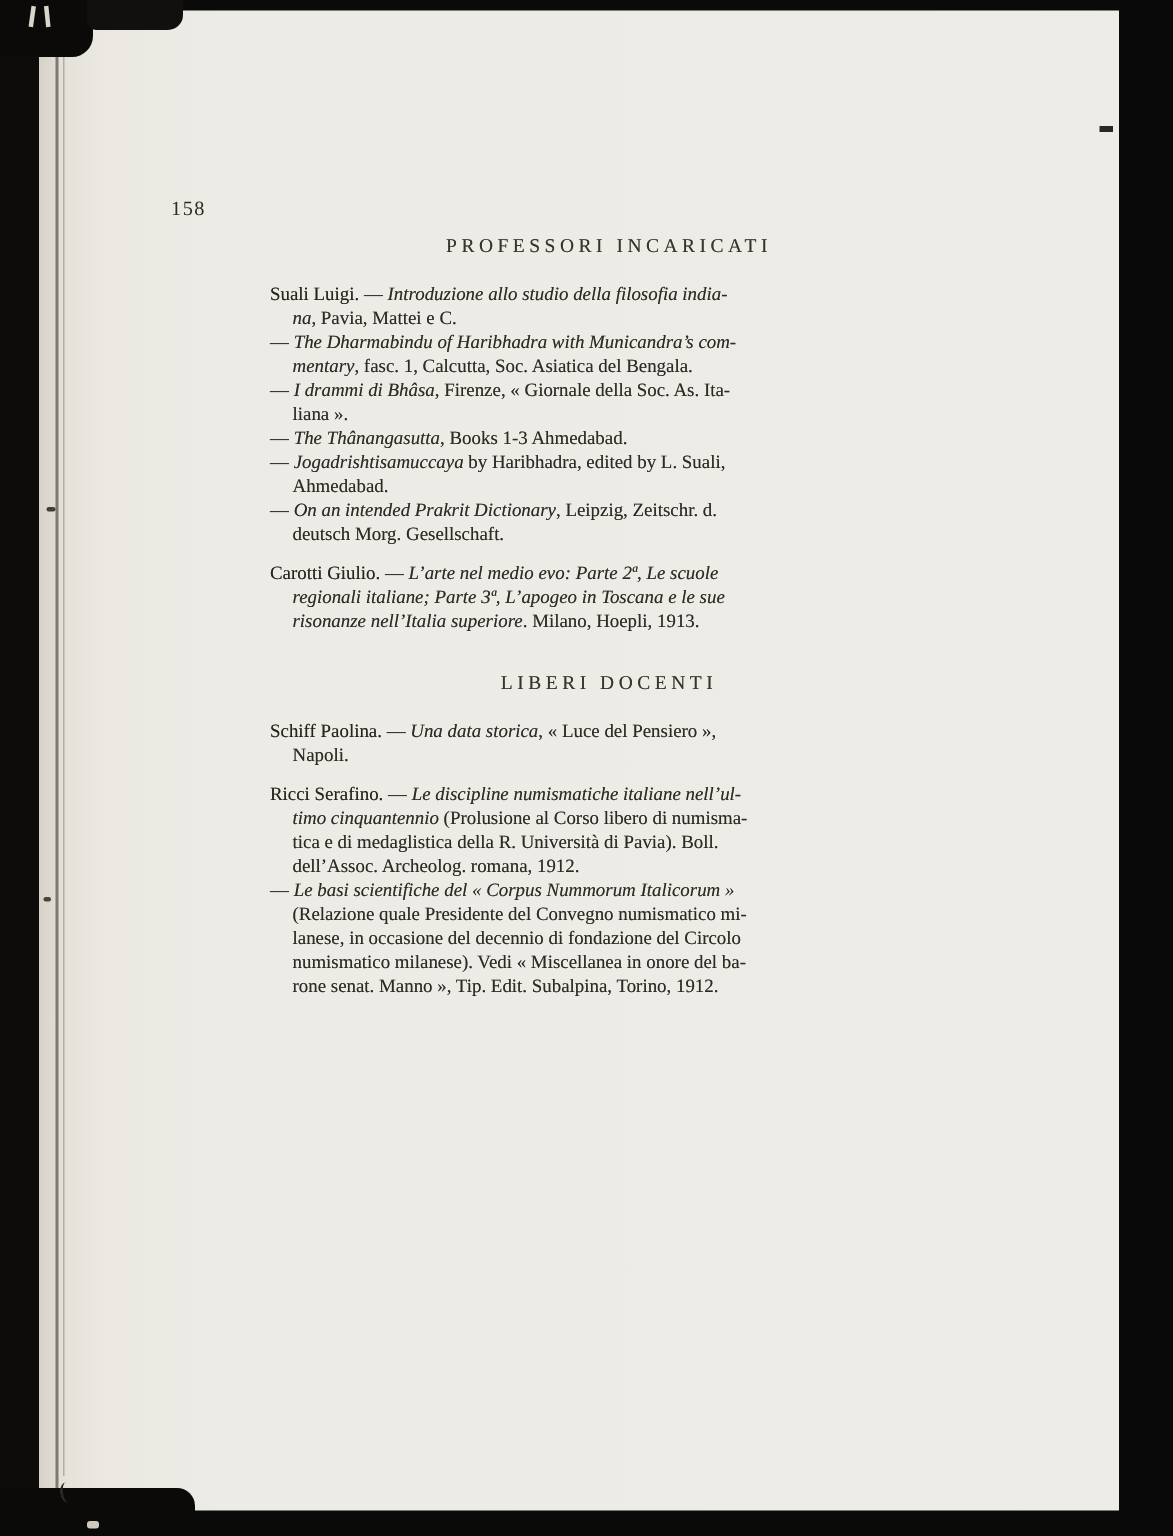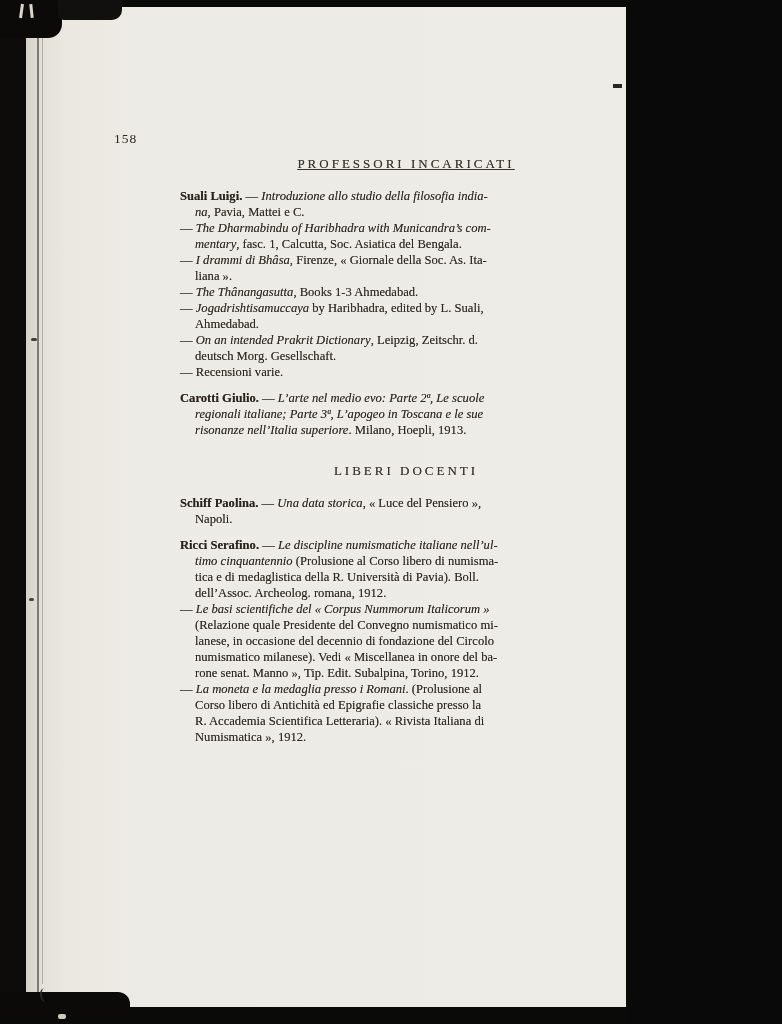--- a/index.html
+++ b/index.html
@@ -1,18 +1,18 @@
 <!DOCTYPE html>
 <html><head>
 <meta charset="utf-8">
 <style>
   html, body { margin: 0; padding: 0; background: #090909; }
   .scan {
     position: relative;
-    width: 626px;
+    width: 746px;
     height: 1024px;
     background: #0c0b0a;
     overflow: hidden;
     font-family: "Liberation Serif", serif;
   }
   
   .page {
     position: absolute;
     left: 26px; top: 6px; right: 0; bottom: 16px;
     background: linear-gradient(90deg, #d6d2c8 0px, #e4e1d9 16px, #eae8e1 40px, #edebe5 120px, #edece7 100%);
@@ -64,28 +64,28 @@
   }
   .text-block {
     position: absolute; left: 154px; top: 150px; width: 452px;
     color: #2e2a24; font-size: 12.6px; line-height: 16px;
     text-shadow: 0 0 0.4px rgba(46,42,36,0.55);
   }
   .section-heading {
     text-align: center; font-size: 13px; letter-spacing: 3px;
     color: #39342c; margin: 25px 0 16px; font-weight: normal;
   }
-  .section-heading:first-child { margin-top: 0; text-decoration: underline; }
+  .section-heading:first-child { margin-top: 0; }
   .item {
     margin: 0; padding-left: 15px; text-indent: -15px;
     white-space: pre-line;
   }
   .item.entry-first { margin-top: 10px; }
   .section-heading + .item.entry-first { margin-top: 0; }
-  .item b { font-weight: 700; color: #27231d; }
+  .item b { font-weight: 400; color: #27231d; }
   .item i { font-style: italic; }
 </style>
 </head>
 <body>
 
 <div class="scan">
   <div class="page">
     <div class="page-number">158</div>
     <div class="text-block">
         <div class="section-heading">PROFESSORI INCARICATI</div>
@@ -93,40 +93,35 @@
 na</i><span>, Pavia, Mattei e C.</span></p>
         <p class="item"><span>— </span><i>The Dharmabindu of Haribhadra with Municandra’s com-
 mentary</i><span>, fasc. 1, Calcutta, Soc. Asiatica del Bengala.</span></p>
         <p class="item"><span>— </span><i>I drammi di Bhâsa</i><span>, Firenze, « Giornale della Soc. As. Ita-
 liana ».</span></p>
         <p class="item"><span>— </span><i>The Thânangasutta</i><span>, Books 1-3 Ahmedabad.</span></p>
         <p class="item"><span>— </span><i>Jogadrishtisamuccaya</i><span> by Haribhadra, edited by L. Suali,
 Ahmedabad.</span></p>
         <p class="item"><span>— </span><i>On an intended Prakrit Dictionary</i><span>, Leipzig, Zeitschr. d.
 deutsch Morg. Gesellschaft.</span></p>
-        <p class="item"><span>— </span><i></i><span>Recensioni varie.</span></p>
         <p class="item entry-first"><b>Carotti Giulio.</b><span> — </span><i>L’arte nel medio evo: Parte 2ª, Le scuole
 regionali italiane; Parte 3ª, L’apogeo in Toscana e le sue
 risonanze nell’Italia superiore</i><span>. Milano, Hoepli, 1913.</span></p>
         <div class="section-heading">LIBERI DOCENTI</div>
         <p class="item entry-first"><b>Schiff Paolina.</b><span> — </span><i>Una data storica</i><span>, « Luce del Pensiero »,
 Napoli.</span></p>
         <p class="item entry-first"><b>Ricci Serafino.</b><span> — </span><i>Le discipline numismatiche italiane nell’ul-
 timo cinquantennio</i><span> (Prolusione al Corso libero di numisma-
 tica e di medaglistica della R. Università di Pavia). Boll.
 dell’Assoc. Archeolog. romana, 1912.</span></p>
         <p class="item"><span>— </span><i>Le basi scientifiche del « Corpus Nummorum Italicorum »</i><span>
 (Relazione quale Presidente del Convegno numismatico mi-
 lanese, in occasione del decennio di fondazione del Circolo
 numismatico milanese). Vedi « Miscellanea in onore del ba-
 rone senat. Manno », Tip. Edit. Subalpina, Torino, 1912.</span></p>
-        <p class="item"><span>— </span><i>La moneta e la medaglia presso i Romani</i><span>. (Prolusione al
-Corso libero di Antichità ed Epigrafie classiche presso la
-R. Accademia Scientifica Letteraria). « Rivista Italiana di
-Numismatica », 1912.</span></p>
       </div>
   </div>
 
   <div class="fold-line-1"></div>
   <div class="fold-line-2"></div>
   <div class="strip-left"></div>
   <div class="bar-top"></div>
   <div class="corner-tl"></div>
   <div class="blob-top"></div>
   <div class="tick-tl-1"></div>

